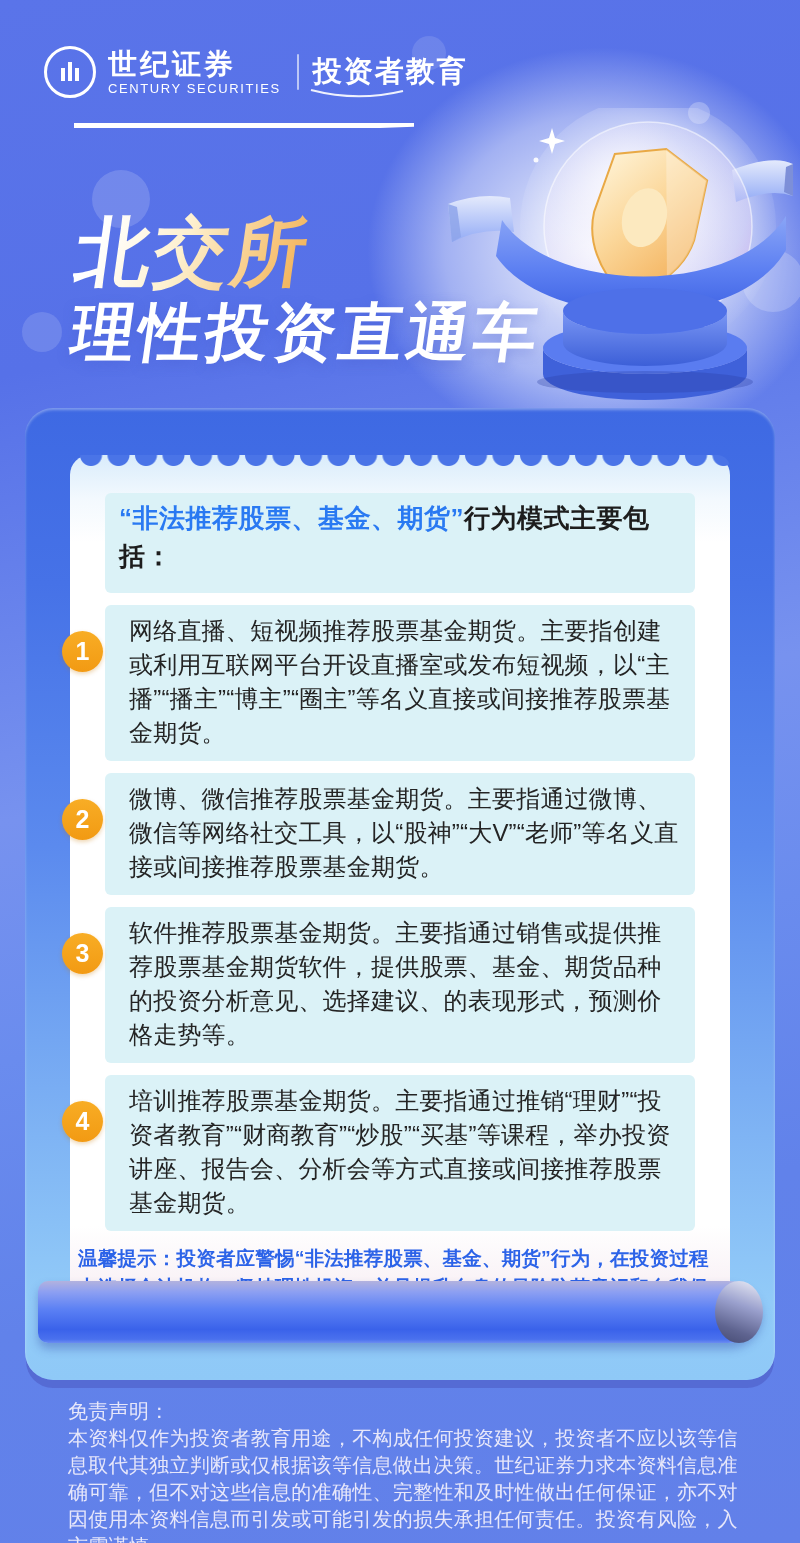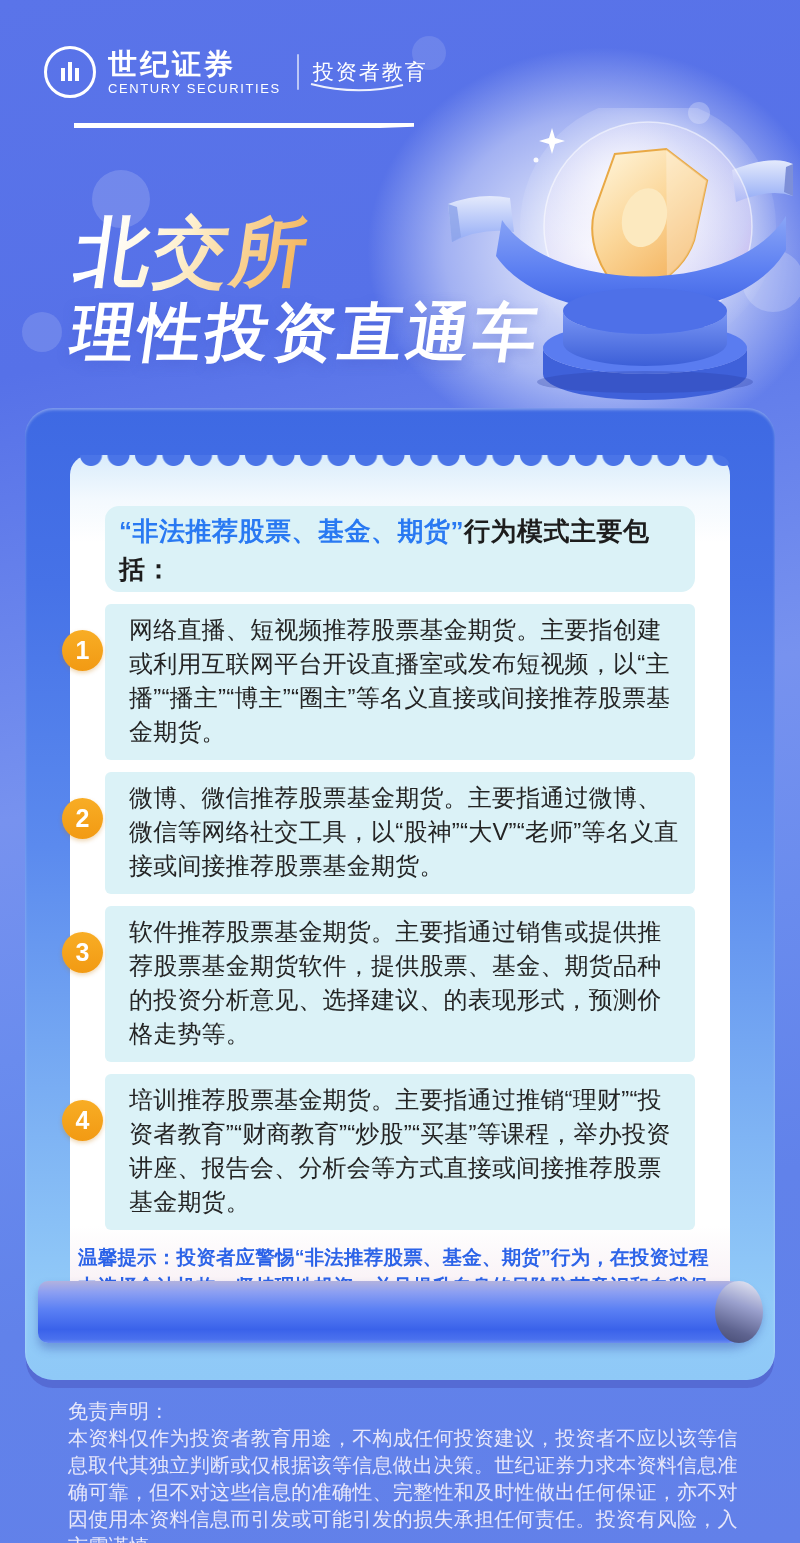--- a/index.html
+++ b/index.html
@@ -13,21 +13,21 @@
   .dot{position:absolute;border-radius:50%;background:#fff;}
 
   
   .brand{position:absolute;left:44px;top:40px;display:flex;align-items:center;color:#fff;margin-top:6px;}
   .logo-circle{width:46px;height:46px;border:3px solid #fff;border-radius:50%;display:flex;align-items:center;justify-content:center;flex:0 0 auto;}
   .logo-text{margin-left:12px;}
   .logo-cn{font-size:29px;font-weight:bold;letter-spacing:3px;line-height:30px;}
   .logo-en{font-size:13px;letter-spacing:1.6px;margin-top:2px;}
   .brand-divider{width:2px;height:36px;background:rgba(255,255,255,0.6);border-radius:2px;margin:0 14px 0 16px;}
   .tagline-wrap{position:relative;}
-  .tagline{font-size:21px;font-weight:normal;letter-spacing:2px;}
+  .tagline{font-size:29px;font-weight:bold;letter-spacing:2px;}
   .tagline-swoosh{position:absolute;left:-4px;bottom:-8px;}
 
   
   .bubble{
     position:absolute;left:74px;top:123px;width:330px;background:#fff;color:#4b69de;
     font-weight:bold;font-size:29px;line-height:40px;padding:2px 0 3px 10px;letter-spacing:1px;
     clip-path:polygon(0 0,100% 0,100% 74%,90% 100%,0 100%);
     box-shadow:0 4px 10px rgba(60,80,200,0.18);
   }
   .title-gold{
@@ -52,22 +52,22 @@
     position:relative;margin:47px auto 0;width:660px;height:876px;
     border-radius:20px 20px 24px 24px;
     background:linear-gradient(180deg,#d9ecfb 0%,#f3f9fe 5%,#ffffff 10%,#ffffff 88%,#f7edf3 97%,#efe2ec 100%);
   }
   .scallops{
     height:13px;border-radius:20px 20px 0 0;
     background-image:radial-gradient(circle at 13px 0px,#4a74e7 10.5px,rgba(0,0,0,0) 11.5px);
     background-size:27.5px 13px;background-repeat:repeat-x;background-position:8px 0;
   }
   .lead{
-    margin:38px 35px 0;background:#dbf2f7;border-radius:14px;
-    padding:6px 12px 4px 14px;font-size:26px;line-height:38px;font-weight:bold;color:#1d1d1d;letter-spacing:0.5px;
+    margin:25px 35px 0;background:#dbf2f7;border-radius:6px;
+    padding:6px 12px 18px 14px;font-size:26px;line-height:38px;font-weight:bold;color:#1d1d1d;letter-spacing:0.5px;
   }
   .lead-hl{color:#2979f2;}
   .item{position:relative;margin:12px 35px 0;}
   .item-box{
     background:#dbf2f7;border-radius:6px;padding:9px 14px 11px 24px;
     font-size:24px;line-height:34px;color:#242424;letter-spacing:0.2px;
   }
   .item-badge{
     position:absolute;left:-43px;top:26px;width:41px;height:41px;border-radius:50%;
     background:linear-gradient(180deg,#f8ad25,#f29a13);color:#fff;

